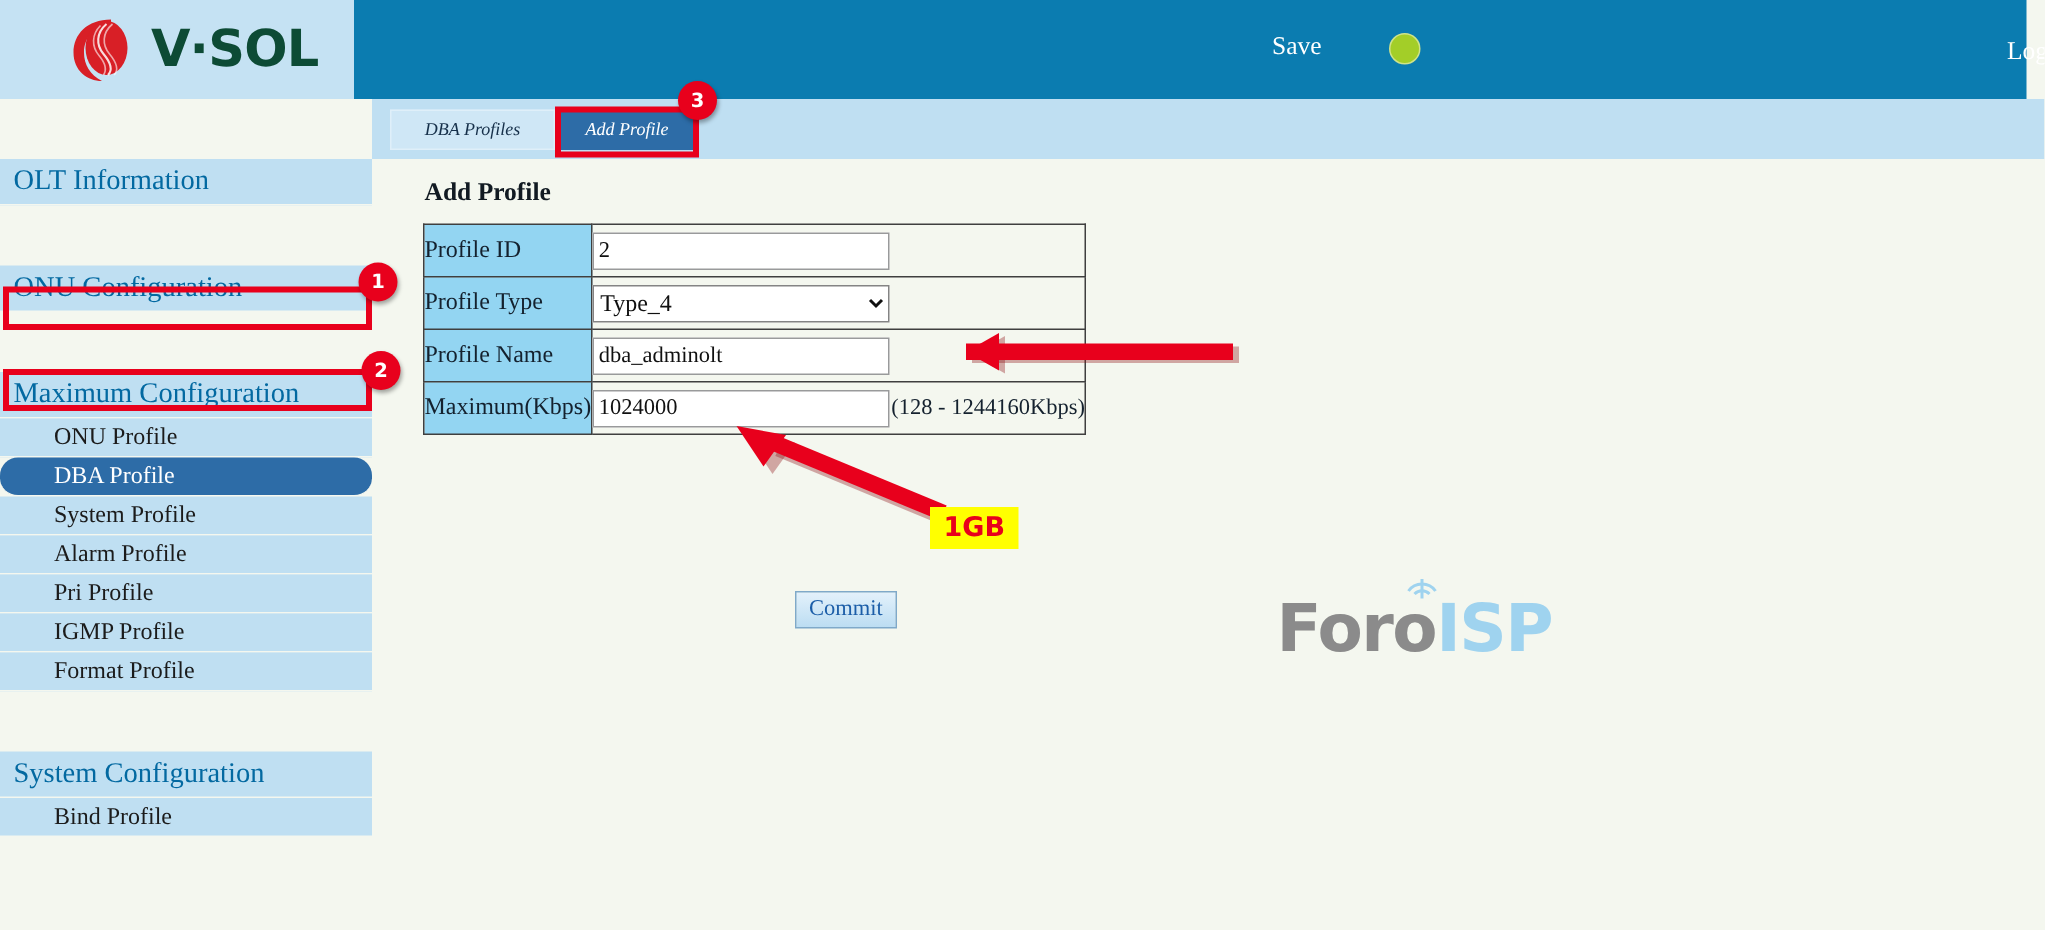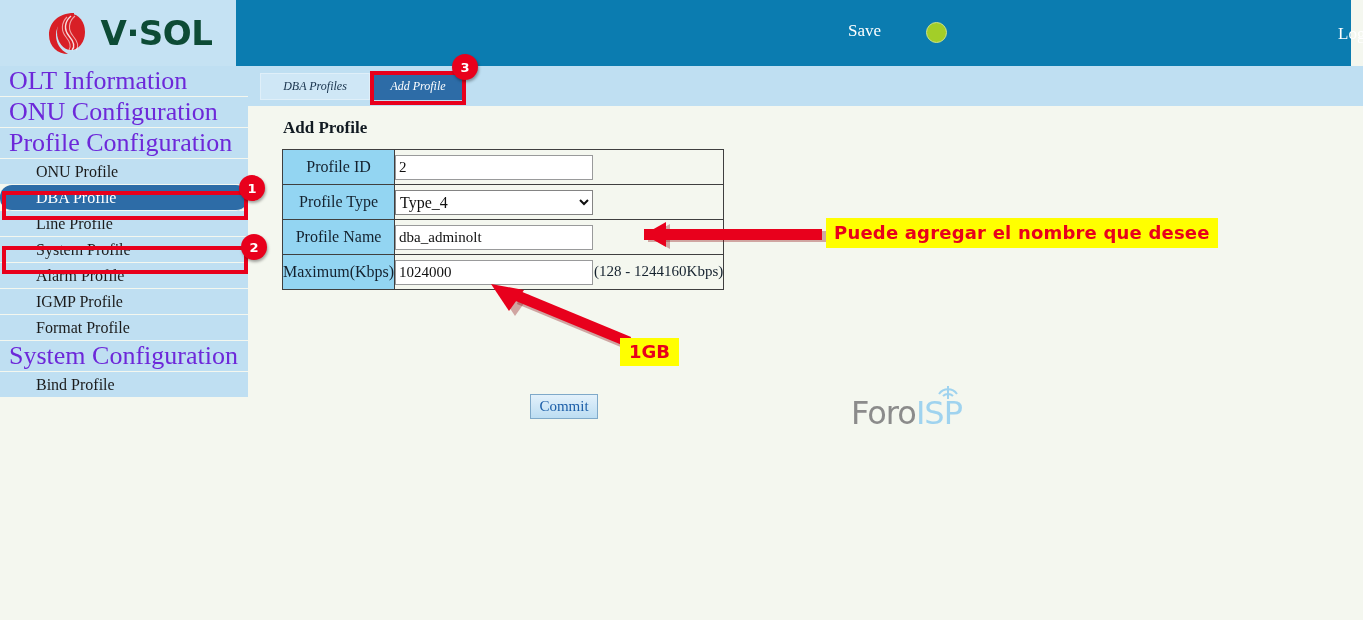--- a/index.html
+++ b/index.html
@@ -89,24 +89,25 @@
   .nav-item {
     position: relative;
     height: 29px;
     background: #bfdff2;
     border-bottom: 1px solid #f4f7ef;
     display: flex;
     align-items: center;
     box-sizing: border-box;
   }
   .nav-item.top-level {
-    font-size: 26px;
-    color: #6d28d9;
+    font-size: 19px;
+    color: #0369a1;
     padding-left: 9px;
     height: 31px;
+    margin-top: 40px;
   }
   .nav-item.sub-level {
     font-size: 16px;
     color: #1b1b1b;
     padding-left: 36px;
     height: 26px;
   }
   .nav-item.selected {
     background: #2d6ca7;
     color: #ffffff;
@@ -173,21 +174,20 @@
     padding: 0;
     font-size: 16px;
     color: #14212e;
     height: 34px;
     vertical-align: middle;
   }
   td.lbl {
     background: #93d5f2;
     padding: 0 9px;
     white-space: nowrap;
-    text-align: center;
   }
   td.fld {
     background: #f4f7ef;
     padding: 0 4px 0 5px;
     white-space: nowrap;
   }
   input.txt {
     width: 190px;
     height: 21px;
     font-family: "Liberation Serif", serif;
@@ -225,22 +225,22 @@
     background: linear-gradient(#e3f1fb, #bcddf2);
     border: 1px solid #7fa9c9;
     cursor: pointer;
   }
 
   
   .watermark {
     position: absolute;
     left: 603px; top: 288px;
     font-family: "DejaVu Sans", sans-serif;
-    font-weight: normal;
-    font-size: 32px;
+    font-weight: bold;
+    font-size: 44px;
     letter-spacing: -1px;
     user-select: none;
     text-align: right;
   }
   .wm-foro { color: #8b8b8b; }
   .wm-isp  { color: #9fd3ef; }
   .wm-ant {
     position: absolute;
     left: 84px; top: -12px;
     width: 26px; height: 18px;
@@ -330,36 +330,36 @@
   </div>
 
   <div class="sidebar">
     <div class="nav-item top-level">
         <span>OLT Information</span>
       </div>
     <div class="nav-item top-level">
         <span>ONU Configuration</span>
       </div>
     <div class="nav-item top-level">
-        <span>Profile Configuration</span>
+        <span>Maximum Configuration</span>
       </div>
     <div class="nav-item sub-level">
         <span>ONU Profile</span>
       </div>
     <div class="nav-item sub-level selected">
         <span>DBA Profile</span>
       </div>
     <div class="nav-item sub-level">
-        <span>Line Profile</span>
-      </div>
-    <div class="nav-item sub-level">
         <span>System Profile</span>
       </div>
     <div class="nav-item sub-level">
         <span>Alarm Profile</span>
+      </div>
+    <div class="nav-item sub-level">
+        <span>Pri Profile</span>
       </div>
     <div class="nav-item sub-level">
         <span>IGMP Profile</span>
       </div>
     <div class="nav-item sub-level">
         <span>Format Profile</span>
       </div>
     <div class="nav-item top-level">
         <span>System Configuration</span>
       </div>
@@ -438,16 +438,15 @@
 
   <svg class="arrow-svg" id="arrow-gb" viewBox="0 0 160 68">
     <g transform="translate(3,3)">
       <path d="M36 14 L152 62" stroke="#8b0f14" stroke-width="11" opacity="0.35"></path>
       <polygon points="14,4 47,10 32,31" fill="#8b0f14" opacity="0.35"></polygon>
     </g>
     <path d="M33 12 L149 60" stroke="#e8001c" stroke-width="11"></path>
     <polygon points="11,2 44,8 29,29" fill="#e8001c"></polygon>
   </svg>
 
-  <div class="ann-note" id="note-name">Puede agregar el nombre que desee</div>
   <div class="ann-note" id="note-gb">1GB</div>
 
 </div>
 
 </body></html>

